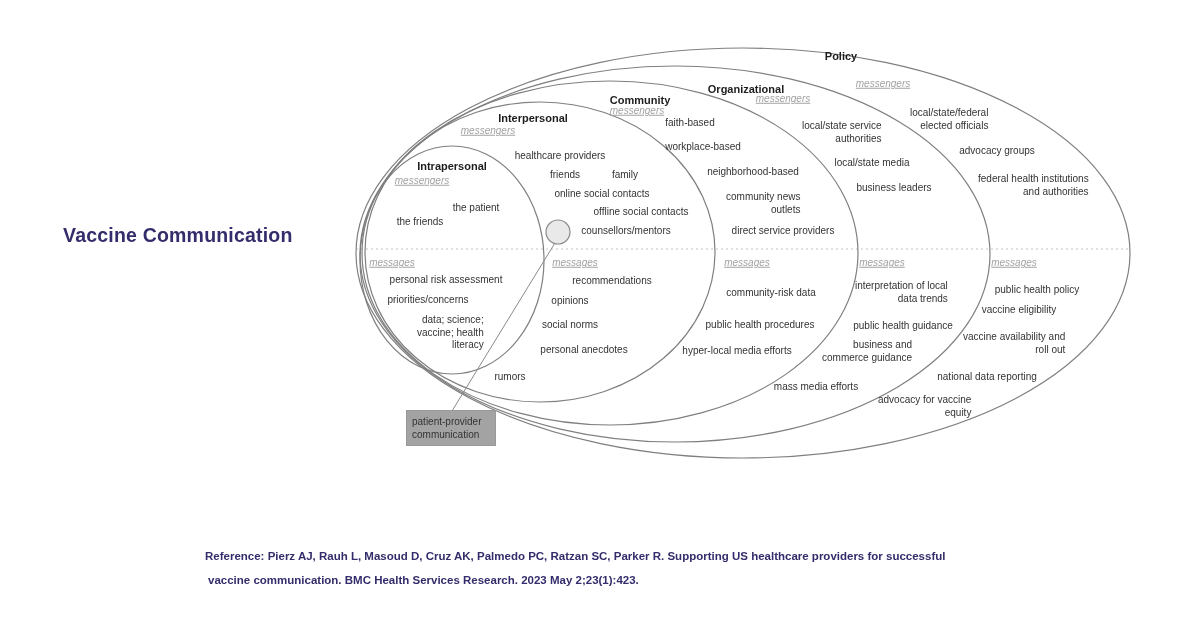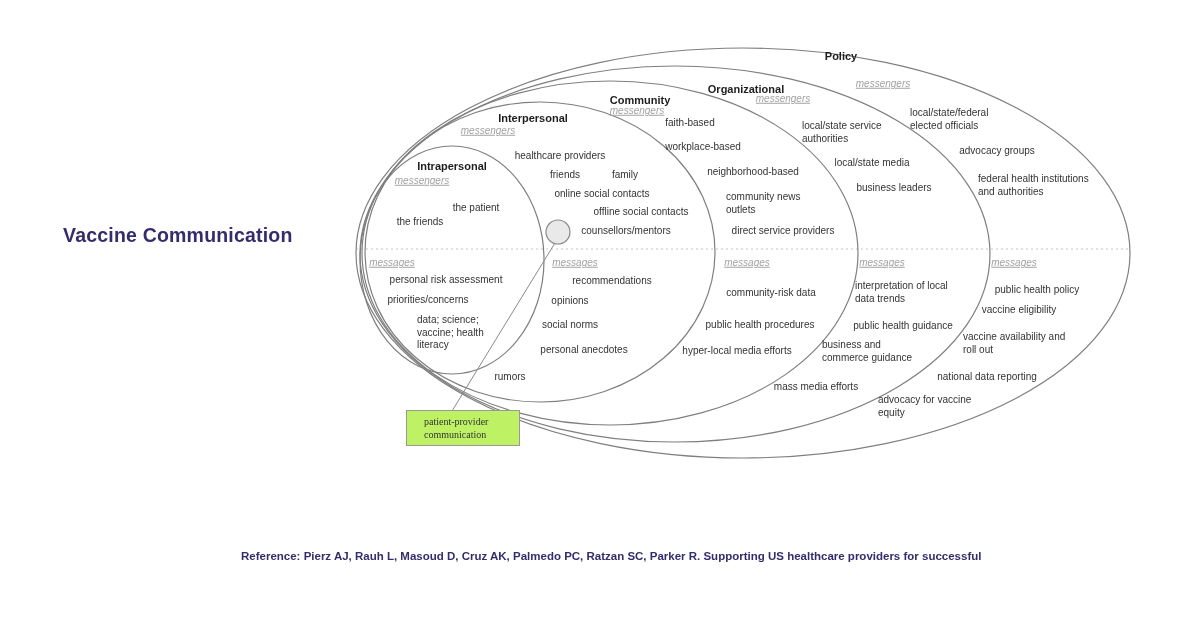--- a/index.html
+++ b/index.html
@@ -3,33 +3,33 @@
 <meta charset="utf-8">
 <style>
   html,body{margin:0;padding:0;background:#fff;}
   .page{position:relative;width:1200px;height:644px;background:#ffffff;overflow:hidden;
         font-family:"Liberation Sans", sans-serif;}
   
   .main-title{position:absolute;left:63px;top:218px;color:#332d6b;font-weight:bold;
               font-size:19.5px;line-height:35px;letter-spacing:.2px;}
   
   .reference{position:absolute;left:205px;top:544px;color:#332d6b;font-weight:bold;
-             font-size:11.5px;line-height:24px;margin-left:36px;}
+             font-size:11.5px;line-height:24px;}
   .reference .l2{margin-left:3px;}
   
   .diagram{position:absolute;left:0;top:0;width:1200px;height:644px;}
   svg{position:absolute;left:0;top:0;}
   .lbl,.lvl,.hd{position:absolute;color:#333;font-size:10px;line-height:12.5px;white-space:nowrap;}
   .lvl{font-weight:bold;color:#1d1d1d;font-size:11px;}
   .hd{font-style:italic;color:#a2a2a2;text-decoration:underline;}
   .c{transform:translate(-50%,-50%);}
-  .ml{white-space:pre-line;transform:translate(0,-50%);text-align:left;}
-  .callout{position:absolute;left:406px;top:410px;width:78px;background:#bef264;
+  .ml{white-space:pre-line;transform:translate(0,-50%);text-align:right;}
+  .callout{position:absolute;left:406px;top:410px;width:78px;background:#a3a3a3;
            border:1px solid #999;color:#333;font-size:10px;line-height:13px;
-           padding:4px 17px;white-space:pre-line;font-family:Liberation Serif, serif;}
+           padding:4px 5px;white-space:pre-line;}
 </style>
 </head>
 <body>
 
 <div class="page">
 
   <div class="main-title">
     <div>Vaccine Communication</div>
   </div>
 
@@ -114,15 +114,16 @@
     <span class="lbl c" style="left:987px;top:377px">national data reporting</span>
     <span class="lbl ml" style="left:878px;top:406px">advocacy for vaccine
 equity</span>
 
     <div class="callout">patient-provider
 communication</div>
   </div>
 
   <div class="reference">
     <div class="l1">Reference: Pierz AJ, Rauh L, Masoud D, Cruz AK, Palmedo PC, Ratzan SC, Parker R. Supporting US healthcare providers for successful</div>
+    <div class="l2">vaccine communication. BMC Health Services Research. 2023 May 2;23(1):423.</div>
   </div>
 
 </div>
 
 </body></html>

